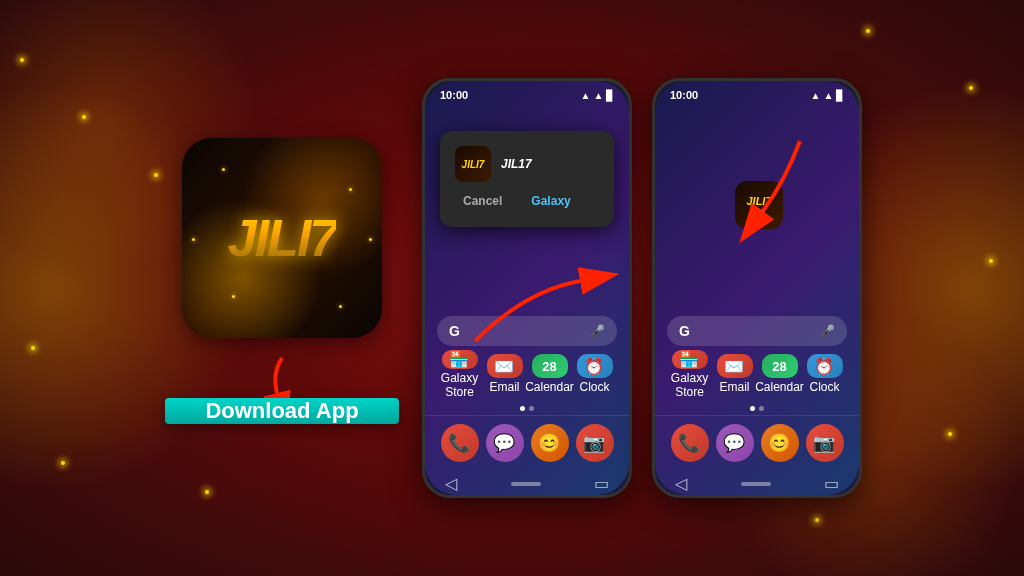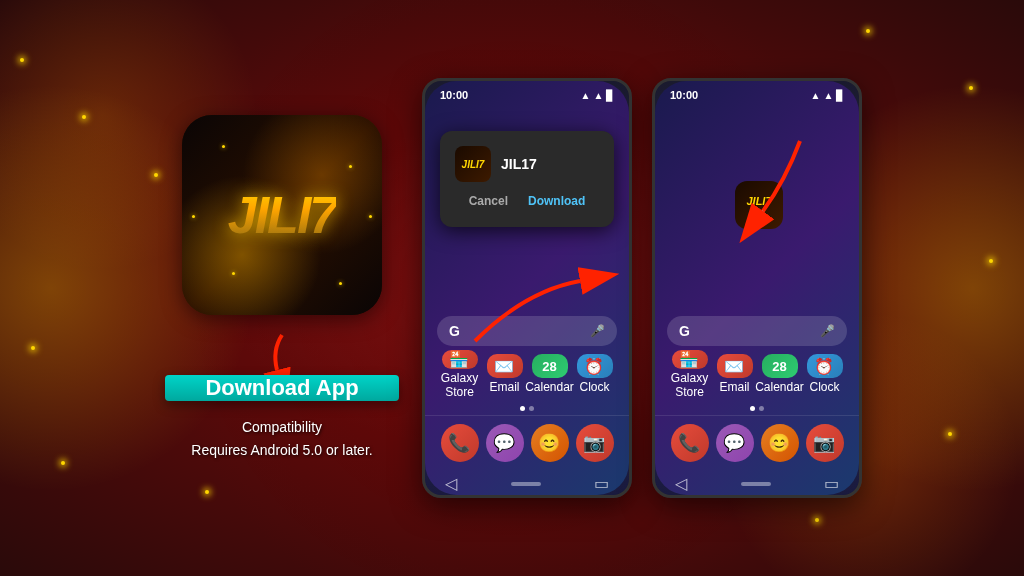--- a/index.html
+++ b/index.html
@@ -128,21 +128,21 @@
       text-align: center;
       line-height: 1.6;
       text-shadow: 1px 1px 3px rgba(0,0,0,0.8);
     }
 
     
     .phone-mockup {
       width: 210px;
       height: 420px;
       background: linear-gradient(180deg, #1a1a2e 0%, #2a2a4e 50%, #1a1a3e 100%);
-      border-radius: 19px;
+      border-radius: 28px;
       border: 3px solid #333;
       position: relative;
       overflow: hidden;
       flex-shrink: 0;
       box-shadow: 0 8px 30px rgba(0,0,0,0.6);
       padding-left: 22px;
     }
 
     .phone-screen {
       position: absolute;
@@ -209,34 +209,35 @@
       align-items: center;
       justify-content: center;
       font-size: 10px;
       font-weight: 900;
       color: #FFD700;
       font-style: italic;
     }
 
     .dialog-title {
       color: white;
-      font-size: 14px;
+      font-size: 12px;
       font-weight: 600;
+      font-style: italic;
     }
 
     .dialog-message {
       color: #ccc;
       font-size: 11px;
       margin-bottom: 15px;
     }
 
     .dialog-buttons {
       display: flex;
-      justify-content: center;
-      gap: 4px;
+      justify-content: flex-start;
+      gap: 13px;
     }
 
     .dialog-btn {
       font-size: 12px;
       font-weight: 600;
       padding: 4px 8px;
       border: none;
       background: transparent;
       cursor: pointer;
       border-radius: 4px;
@@ -440,22 +441,20 @@
       <defs>
         <marker id="arrowhead1" markerWidth="10" markerHeight="7" refX="0" refY="3.5" orient="auto">
           <polygon points="0 0, 10 3.5, 0 7" fill="#FF2200"></polygon>
         </marker>
       </defs>
       <path d="M 30 5 Q 20 20 25 40" stroke="#FF2200" stroke-width="4" fill="none" marker-end="url(#arrowhead1)"></path>
     </svg>
 
     <button class="download-btn">Download App</button>
 
-    <p class="compat-text" style="white-space: pre-line;">Compatibility
-Requires Android 5.0 or later.</p>
   </div>
 
   <div class="phone-mockup">
     <div class="phone-screen phone-home">
 
       <div class="status-bar">
         <span>10:00</span>
         <div class="status-icons">
           <span>▲</span>
           <span>▲</span>
@@ -465,21 +464,21 @@
 
       <div class="install-dialog">
         <div class="dialog-header">
           <div class="dialog-app-icon">
             <span>JILI7</span>
           </div>
           <span class="dialog-title">JIL17</span>
         </div>
         <div class="dialog-buttons">
           <button class="dialog-btn cancel">Cancel</button>
-          <button class="dialog-btn install">Download</button>
+          <button class="dialog-btn install">Galaxy</button>
         </div>
       </div>
 
       <svg width="210" height="200" style="position:absolute;top:90px;left:0;z-index:25;">
         <defs>
           <marker id="arrowhead2" markerWidth="10" markerHeight="7" refX="0" refY="3.5" orient="auto">
             <polygon points="0 0, 10 3.5, 0 7" fill="#FF2200"></polygon>
           </marker>
         </defs>
         <path d="M 50 170 Q 100 120 155 110" stroke="#FF2200" stroke-width="4" fill="none" marker-end="url(#arrowhead2)"></path>

